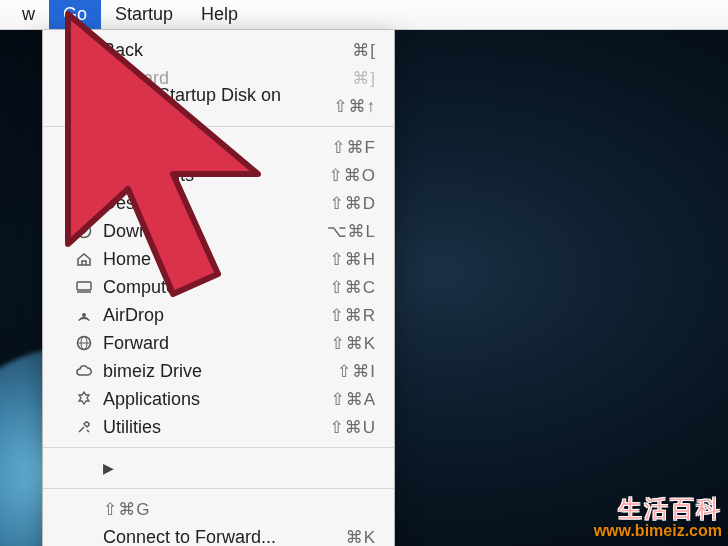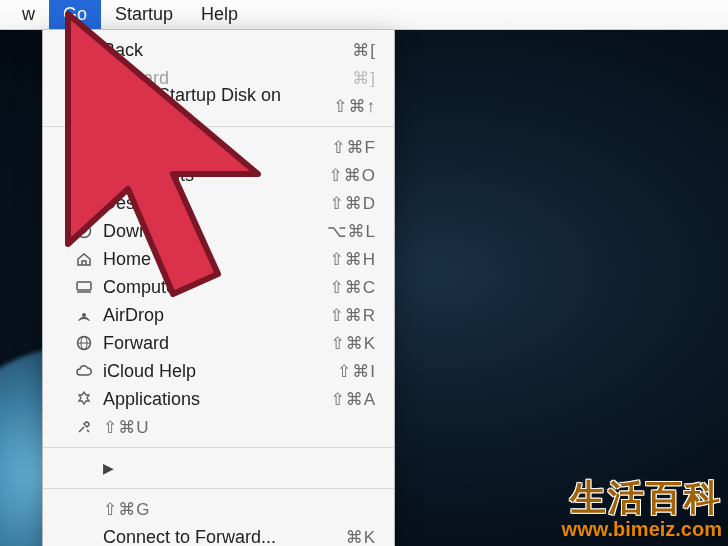--- a/index.html
+++ b/index.html
@@ -101,28 +101,28 @@
       pointer-events: none;
     }
     .watermark {
       position: absolute;
       right: 6px;
       bottom: 6px;
       text-align: right;
       line-height: 1.1;
     }
     .watermark .wm-top {
-      font-size: 36px;
-      font-weight: 700;
-      color: #a16207;
+      font-size: 24px;
+      font-weight: 400;
+      color: #fca5a5;
       text-shadow: 1px 1px 0 #fff, -1px -1px 0 #fff, 1px -1px 0 #fff, -1px 1px 0 #fff;
       letter-spacing: 2px;
     }
     .watermark .wm-url {
-      font-size: 20px;
+      font-size: 16px;
       color: #e68600;
       font-weight: 600;
       text-shadow: 0 0 2px #000;
     }
   </style>
 </head>
 <body>
 
 <div class="desktop-bg"></div>
 
@@ -232,38 +232,39 @@
       </span>
     <span class="menu-label">Forward</span>
     <span class="menu-shortcut">⇧⌘K</span>
   </div>
   <div class="menu-row">
     <span class="icon">
         <svg width="16" height="16" viewBox="0 0 16 16">
           <path d="M4 12a3 3 0 010-6 4 4 0 017.5-1A3 3 0 0112 12z" fill="none" stroke="currentColor" stroke-width="1.5"></path>
         </svg>
       </span>
-    <span class="menu-label">iCloud Help</span>
+    <span class="menu-label">bimeiz Drive</span>
     <span class="menu-shortcut">⇧⌘I</span>
   </div>
   <div class="menu-row">
     <span class="icon">
         <svg width="16" height="16" viewBox="0 0 16 16">
           <path d="M8 1l2 3h3l-2 3 2 3h-3l-2 3-2-3H3l2-3-2-3h3z" fill="none" stroke="currentColor" stroke-width="1.3"></path>
         </svg>
       </span>
     <span class="menu-label">Applications</span>
     <span class="menu-shortcut">⇧⌘A</span>
   </div>
   <div class="menu-row">
     <span class="icon">
         <svg width="16" height="16" viewBox="0 0 16 16">
           <path d="M3 13l5-5m2-5a3 3 0 013 3l-2 2-3-3zM11 11l2 2" fill="none" stroke="currentColor" stroke-width="1.5"></path>
         </svg>
       </span>
+    <span class="menu-label">Utilities</span>
     <span class="menu-shortcut">⇧⌘U</span>
   </div>
   <div class="menu-sep"></div>
 
   <div class="menu-row noicon">
     <span class="icon"></span>
     <span class="submenu-arrow">▶</span>
   </div>
   <div class="menu-sep"></div>
 

